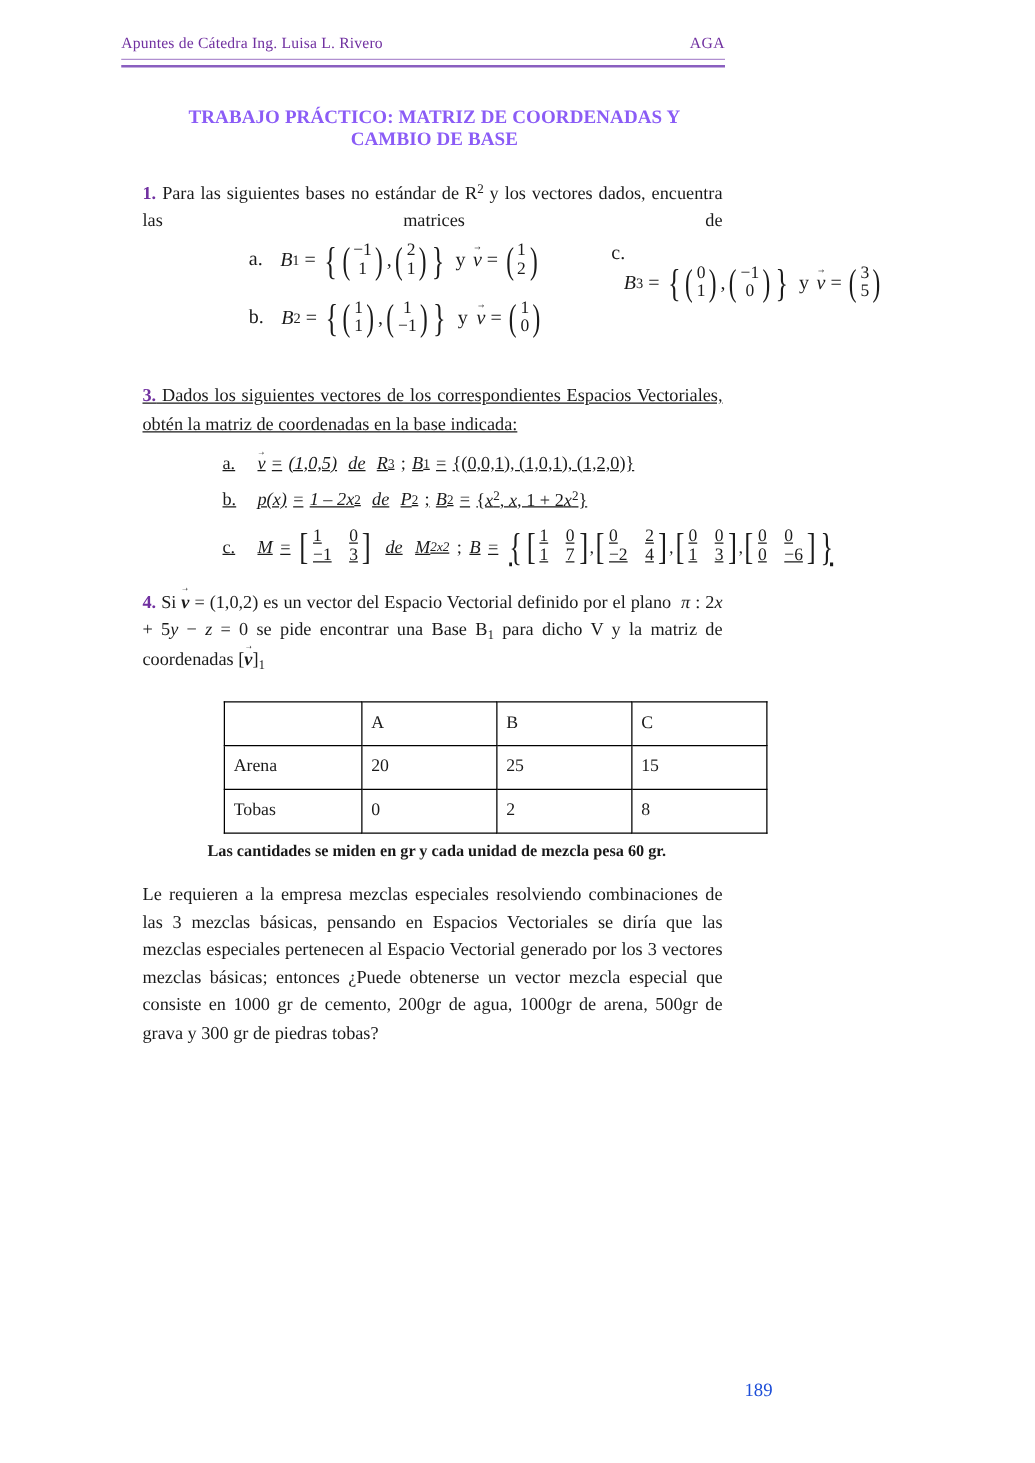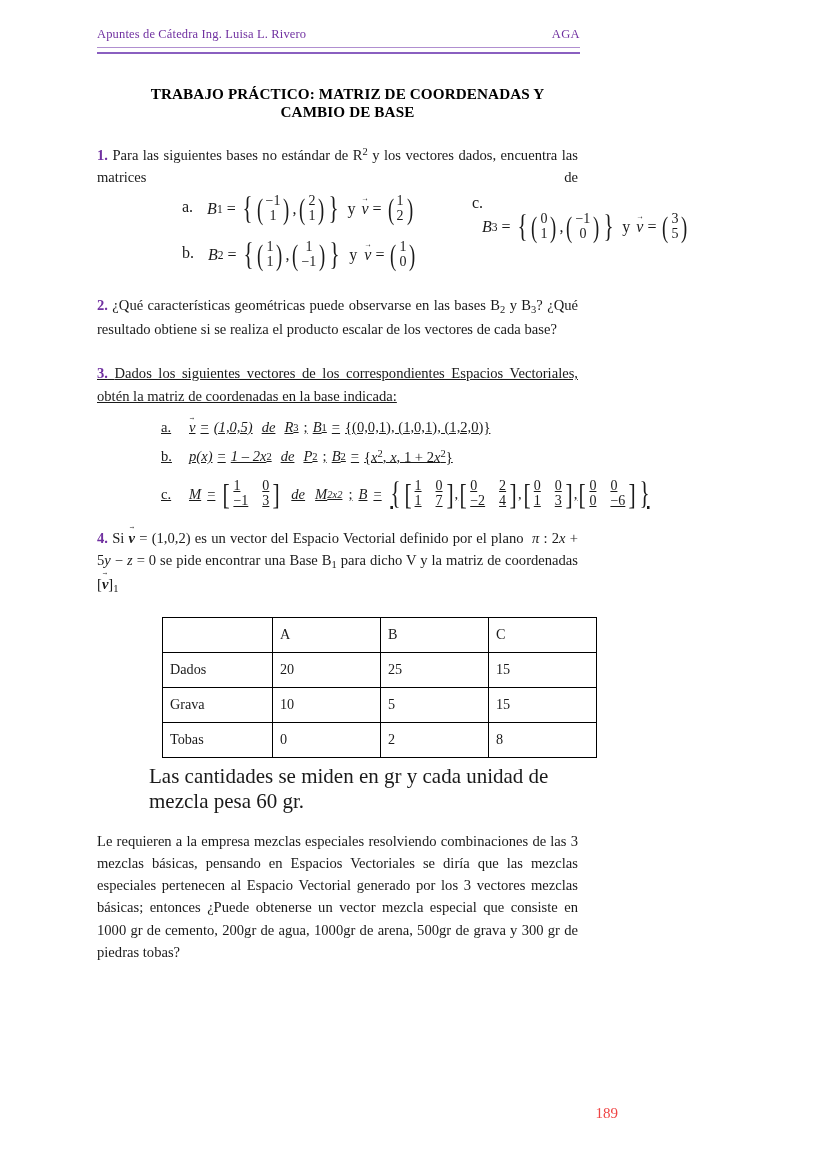--- a/index.html
+++ b/index.html
@@ -56,31 +56,32 @@
     background: #8a5fc0;
   }
 
   
   .content {
     padding: 0 40px 0 39px;
     margin-top: 31px;
   }
   .doc-title {
     text-align: center;
-    color: #000000;
+    color: #8b5cf6;
     font-weight: bold;
     font-size: 15.2px;
     font-family: "Liberation Serif", serif;
     letter-spacing: 0.1px;
     margin: 0 0 23px 0;
     padding-left: 20px;
   }
 
   .item {
     margin-bottom: 0;
+    margin-left: 17px;
   }
   .qnum {
     color: #7030a0;
     font-weight: bold;
   }
   .para {
     font-size: 14.6px;
     line-height: 1.52;
     text-align: justify;
     margin: 0;
@@ -188,29 +189,30 @@
   table.mix td {
     border: 1px solid #000;
     height: 30px;
     padding: 2px 7px;
     font-size: 14.2px;
     vertical-align: middle;
   }
   table.mix td:first-child { width: 95px; }
   .tbl-caption {
     margin: 6px 0 0 52px;
-    font-size: 21px;
+    font-size: 13px;
+    font-weight: bold;
   }
 
   .pagenum {
     position: absolute;
     right: 58px;
     bottom: 48px;
     font-size: 15px;
-    color: #ef4444;
+    color: #1d4ed8;
   }
 </style>
 </head>
 <body>
 
 <div class="page">
 
   <div class="header">
     <div class="header-left">Apuntes de Cátedra Ing. Luisa L. Rivero</div>
     <div class="header-right">AGA</div>
@@ -327,26 +329,20 @@
               <span class="col">
                 <span>1</span>
                 <span>0</span>
               </span>
               <span class="paren">)</span>
           </span>
         </div>
       </div>
     </div>
 
-    <div class="item" style="margin-top:10px;">
-      <div class="para">
-        <span class="qnum">2.</span>
-        <span>¿Qué características geométricas puede observarse en las bases B<span class="sub">2</span> y B<span class="sub">3</span>? ¿Qué resultado obtiene si se realiza el producto escalar de los vectores de cada base?</span>
-      </div>
-    </div>
 
     <div class="item" style="margin-top:22px;text-decoration:underline;">
       <div class="para">
         <span class="qnum">3.</span>
         <span>Dados los siguientes vectores de los correspondientes Espacios Vectoriales, obtén la matriz de coordenadas en la base indicada:</span>
       </div>
 
       <div class="abc-row" style="margin-top:12px;">
         <span class="abc-label">a.</span>
         <span class="math mrow">
@@ -453,29 +449,23 @@
 
       <table class="mix">
         <tbody>
             <tr>
           <td></td>
           <td>A</td>
           <td>B</td>
           <td>C</td>
         </tr>
         <tr>
-          <td>Dados</td>
+          <td>Arena</td>
           <td>20</td>
           <td>25</td>
-          <td>15</td>
-        </tr>
-        <tr>
-          <td>Grava</td>
-          <td>10</td>
-          <td>5</td>
           <td>15</td>
         </tr>
         <tr>
           <td>Tobas</td>
           <td>0</td>
           <td>2</td>
           <td>8</td>
         </tr>
       </tbody>
         </table>

